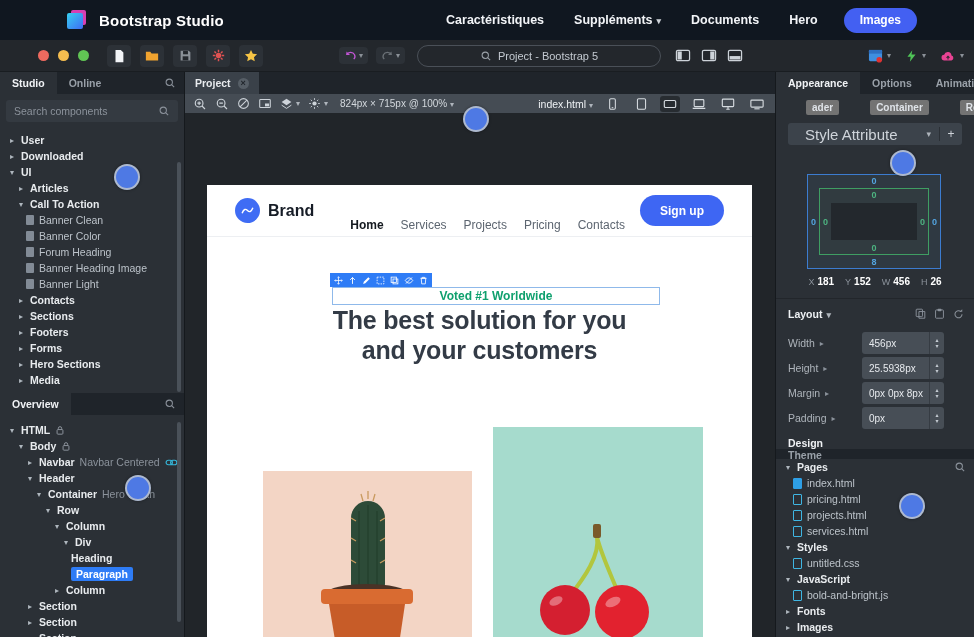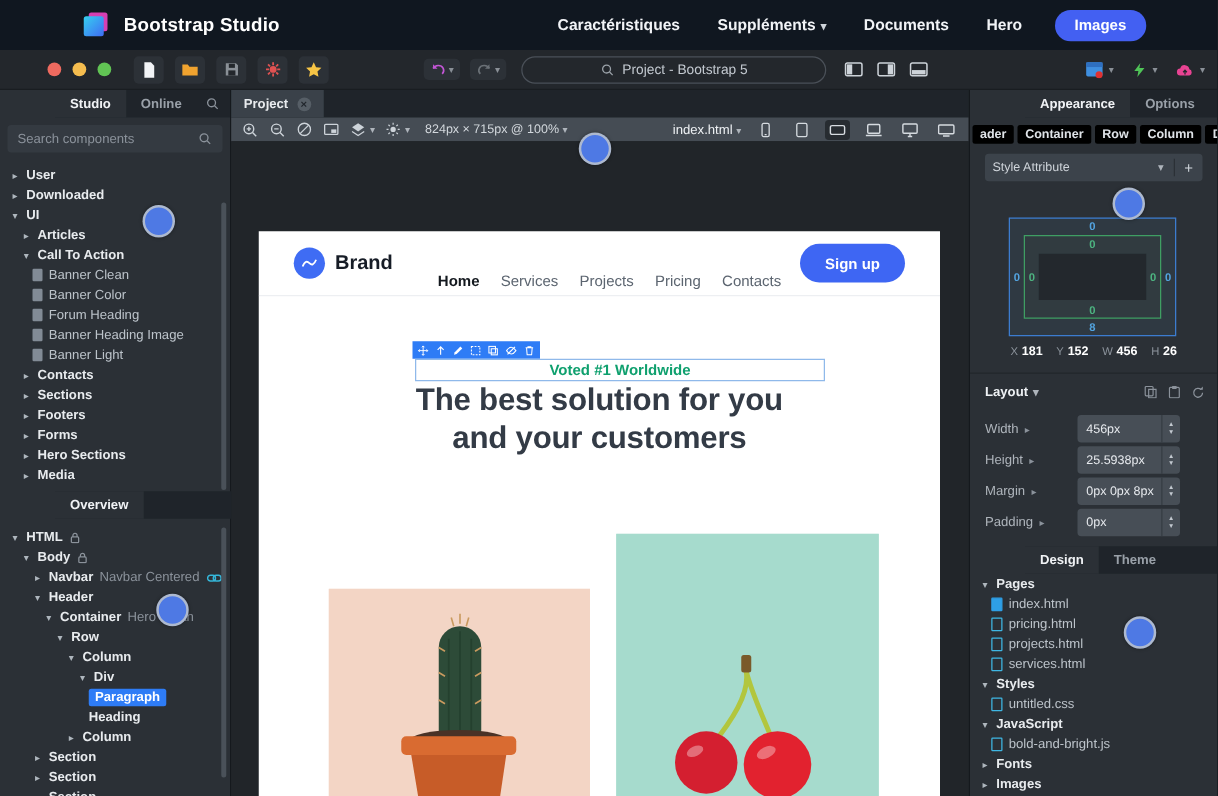--- a/index.html
+++ b/index.html
@@ -40,21 +40,21 @@
   .toggles { display:flex; gap:10px; margin-left:14px; color:#cdd3d9; }
   .tb-right { margin-left:auto; display:flex; align-items:center; gap:14px; margin-right:10px; }
   .tbr-group { display:flex; align-items:center; gap:4px; }
   .tbr-group .cd { font-size:8px; color:#8a9097; }
 
   
   .panelL { position:absolute; left:0; top:72px; width:185px; bottom:0; background:#2b3036; border-right:1px solid #15191d; }
   .center { position:absolute; left:185px; top:72px; width:590px; bottom:0; background:#212529; }
   .panelR { position:absolute; left:775px; top:72px; width:199px; bottom:0; background:#2b3036; border-left:1px solid #15191d; }
 
-  .tabbar { height:22px; background:#1f242a; display:flex; align-items:stretch; font-size:10.5px; font-weight:700;margin-left:44px; }
+  .tabbar { height:22px; background:#1f242a; display:flex; align-items:stretch; font-size:10.5px; font-weight:700; }
   .tabbar .tab { display:flex; align-items:center; padding:0 12px; color:#99a0a8; }
   .tabbar .tab.active { background:#2b3036; color:#f0f2f5; }
   .tabbar .tb-search { margin-left:auto; display:flex; align-items:center; padding-right:8px; color:#8b929b; }
 
   
   .searchrow { padding:6px; }
   .searchbox { width:100%; height:22px; background:#343a41; border:none; border-radius:3px; color:#c7ccd2;
                font-size:10.5px; padding:0 24px 0 8px; font-family:inherit; }
   .searchbox::placeholder { color:#8b929b; }
   .sb-ic { position:absolute; right:14px; top:33px; color:#8b929b; }
@@ -101,23 +101,23 @@
   .pbadge { font-size:12px; font-weight:700; color:#0fa06e; }
   .minibar { position:absolute; left:123px; top:88px; height:14px; padding:0 4px; background:#2e7cf6;
              display:flex; align-items:center; gap:5px; color:#fff; }
   .ptitle { position:absolute; left:0; top:121px; width:100%; text-align:center; font-size:25px; line-height:1.18;
             font-weight:800; color:#333b46; letter-spacing:-.2px; }
   .imgL { position:absolute; left:56px; top:286px; width:209px; bottom:0; background:#f3d5c5; }
   .imgR { position:absolute; left:286px; top:242px; width:210px; bottom:0; background:#a6dbcd; }
 
   
   .crumbs { display:flex; gap:3px; align-items:center; padding:5px 0 0 0; height:22px; overflow:hidden; }
-  .crumb { background:#000000; color:#dfe3e8; font-size:10px; font-weight:700; padding:2px 6px; border-radius:2px; white-space:nowrap; }
+  .crumb { background:#737373; color:#dfe3e8; font-size:10px; font-weight:700; padding:2px 6px; border-radius:2px; white-space:nowrap;margin-left:28px; }
   .styleattr { display:flex; align-items:center; margin:7px 12px 0 12px; height:22px; background:#3c434b; border-radius:3px; }
-  .styleattr .sa-label { flex:1; font-size:10px; color:#cfd4da; padding-left:6px; }
+  .styleattr .sa-label { flex:1; font-size:15px; color:#cfd4da; padding-left:17px; }
   .styleattr .cd { font-size:9px; color:#aeb4bb; padding-right:8px; }
   .styleattr .sa-div { width:1px; height:14px; background:#2b3036; }
   .styleattr .sa-plus { width:22px; text-align:center; color:#cfd4da; font-size:12px; }
 
   .boxmodel { position:absolute; left:31px; top:102px; width:134px; height:95px; border:1px solid #3c7cd0;
               background:#2f3942; }
   .bm-pad { position:absolute; left:11px; top:13px; right:11px; bottom:13px; border:1px solid #3f9e63; background:#313b40; }
   .bm-core { position:absolute; left:11px; top:14px; right:11px; bottom:14px; background:#23282d; }
   .bm-num { position:absolute; font-size:9px; font-weight:700; }
   .bm-blue { color:#53a4e0; } .bm-green { color:#4db380; }
@@ -528,24 +528,24 @@
         </div>
       <div class="trow lv5">
           <span class="caret">▾</span>
           <span class="b">Column</span>
         </div>
       <div class="trow lv6">
           <span class="caret">▾</span>
           <span class="b">Div</span>
         </div>
       <div class="trow lv7">
+          <span class="b">Heading</span>
+        </div>
+      <div class="trow lv7">
           <span class="sel-chip">Paragraph</span>
-        </div>
-      <div class="trow lv7">
-          <span class="b">Heading</span>
         </div>
       <div class="trow lv5">
           <span class="caret">▸</span>
           <span class="b">Column</span>
         </div>
       <div class="trow lv2">
           <span class="caret">▸</span>
           <span class="b">Section</span>
         </div>
       <div class="trow lv2">
@@ -808,21 +808,21 @@
         </span>
       <span class="lay-input">
           <span class="lay-val">0px</span>
           <span class="stepper">
             <span>▴</span>
             <span>▾</span>
           </span>
         </span>
     </div>
 
-    <div class="tabbar" style="position:absolute; left:0; top:365px; width:100%;">
+    <div class="tabbar" style="position:absolute; left:0; top:365px; width:100%;flex-direction:column;">
       <span class="tab active">Design</span>
       <span class="tab">Theme</span>
       <span class="tb-search">
           <svg class="ic" width="12" height="12">
             <use href="#i-search"></use>
           </svg>
         </span>
     </div>
     <div class="dtree">
       <div class="trow lv0">

